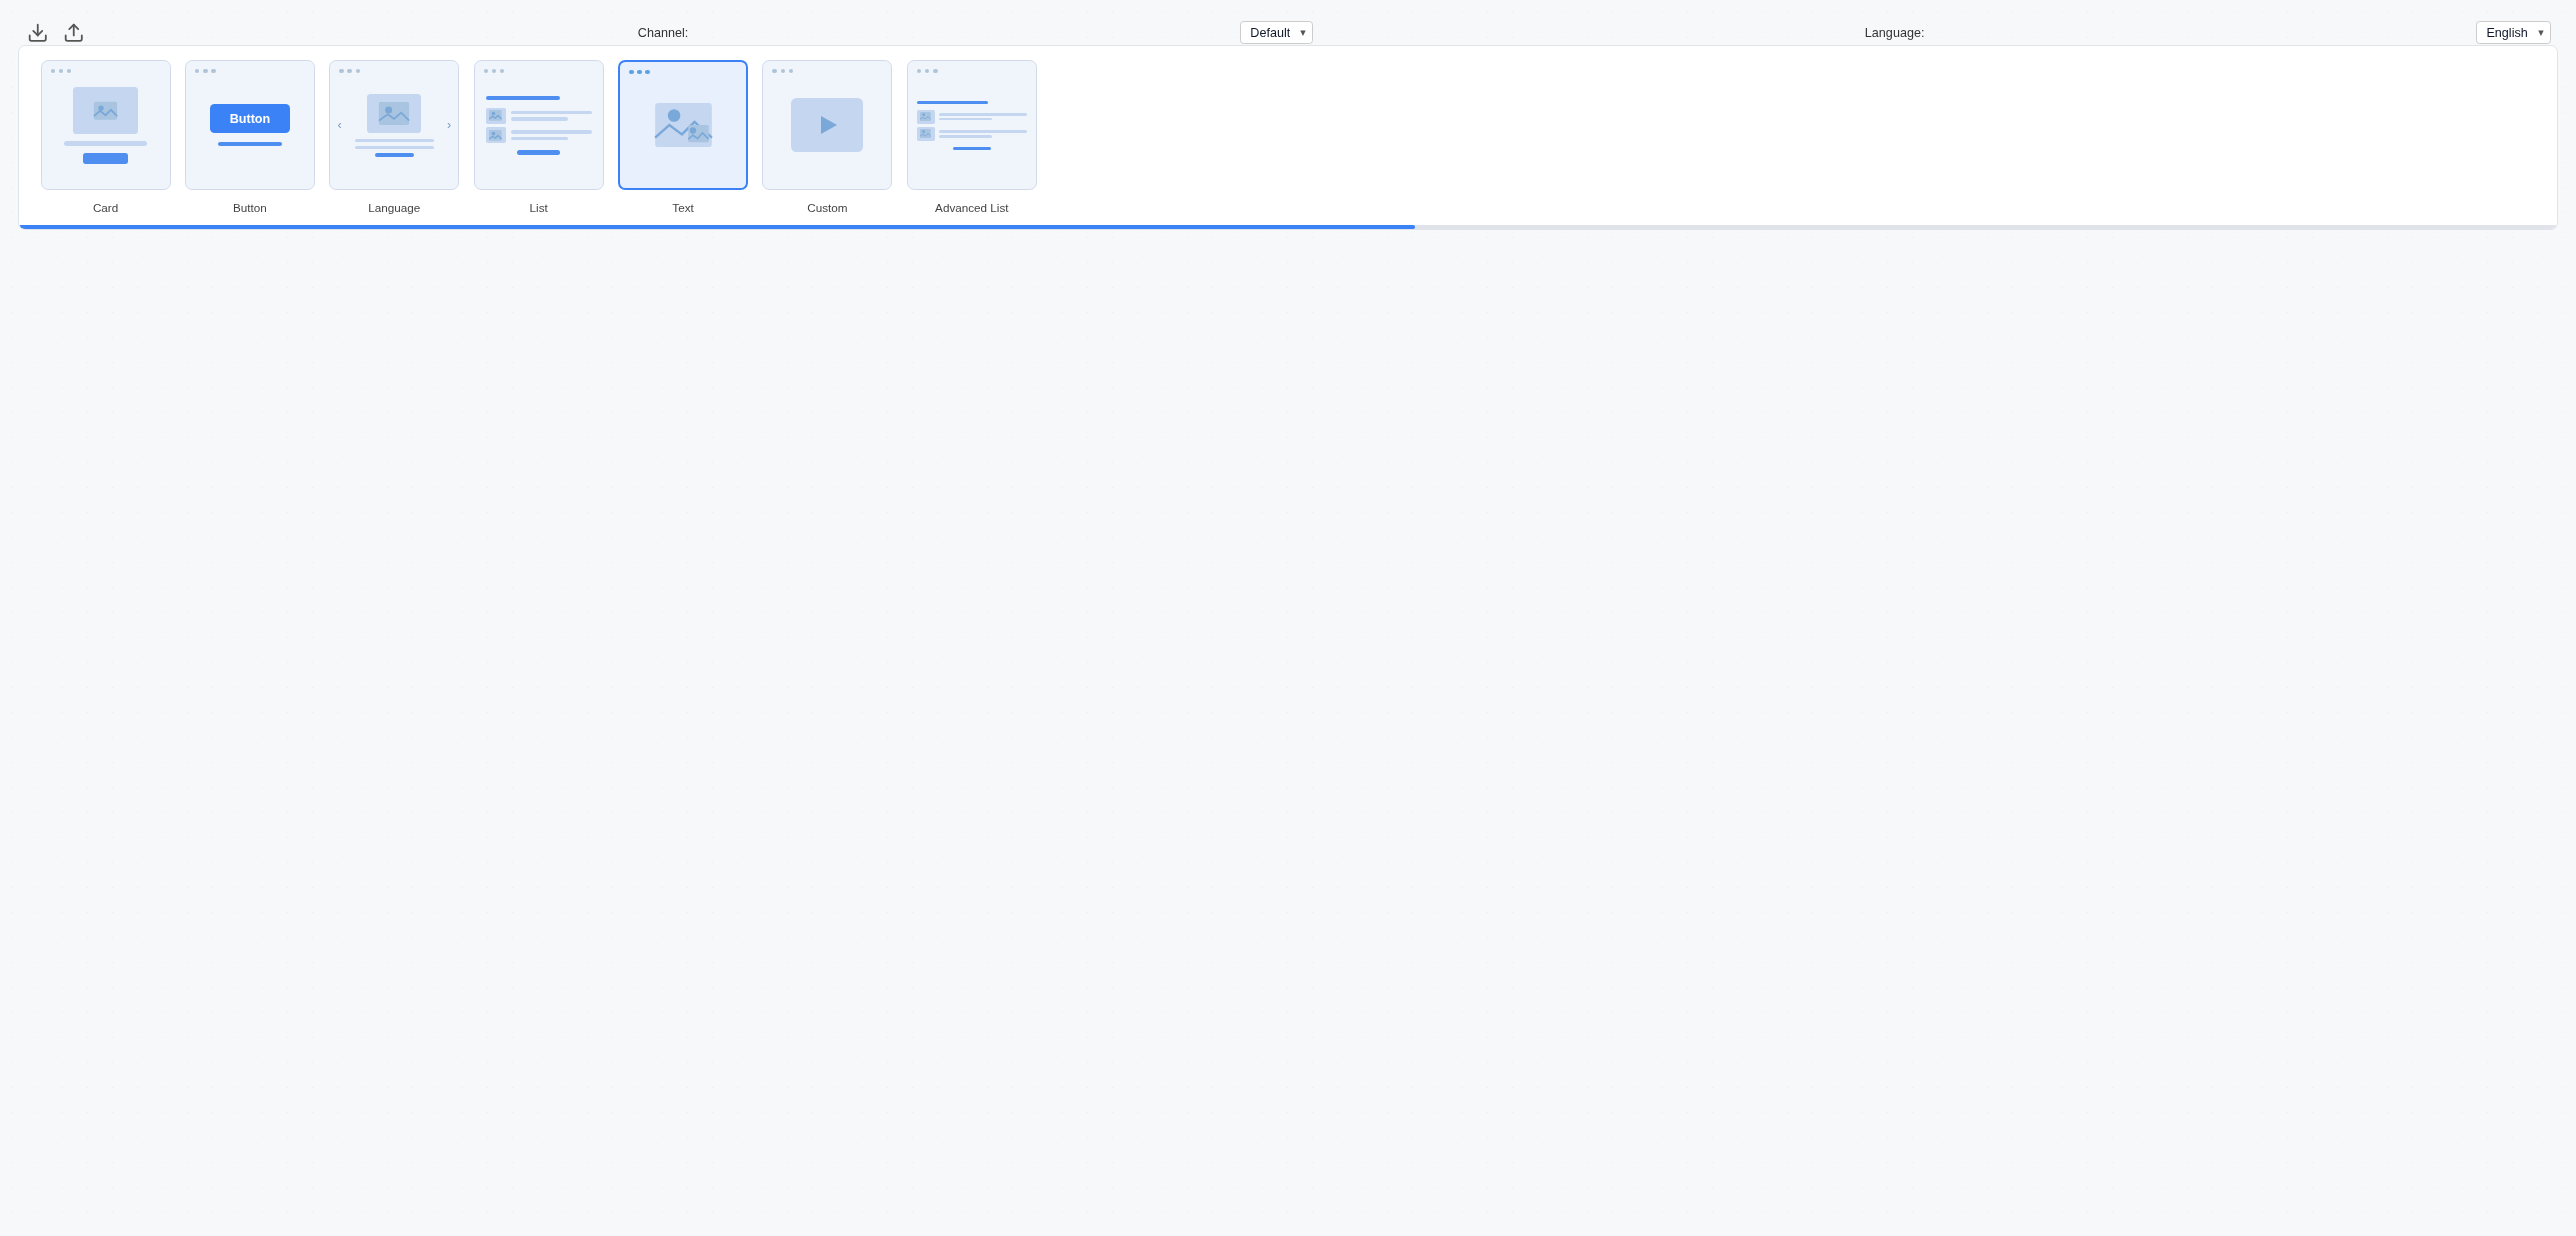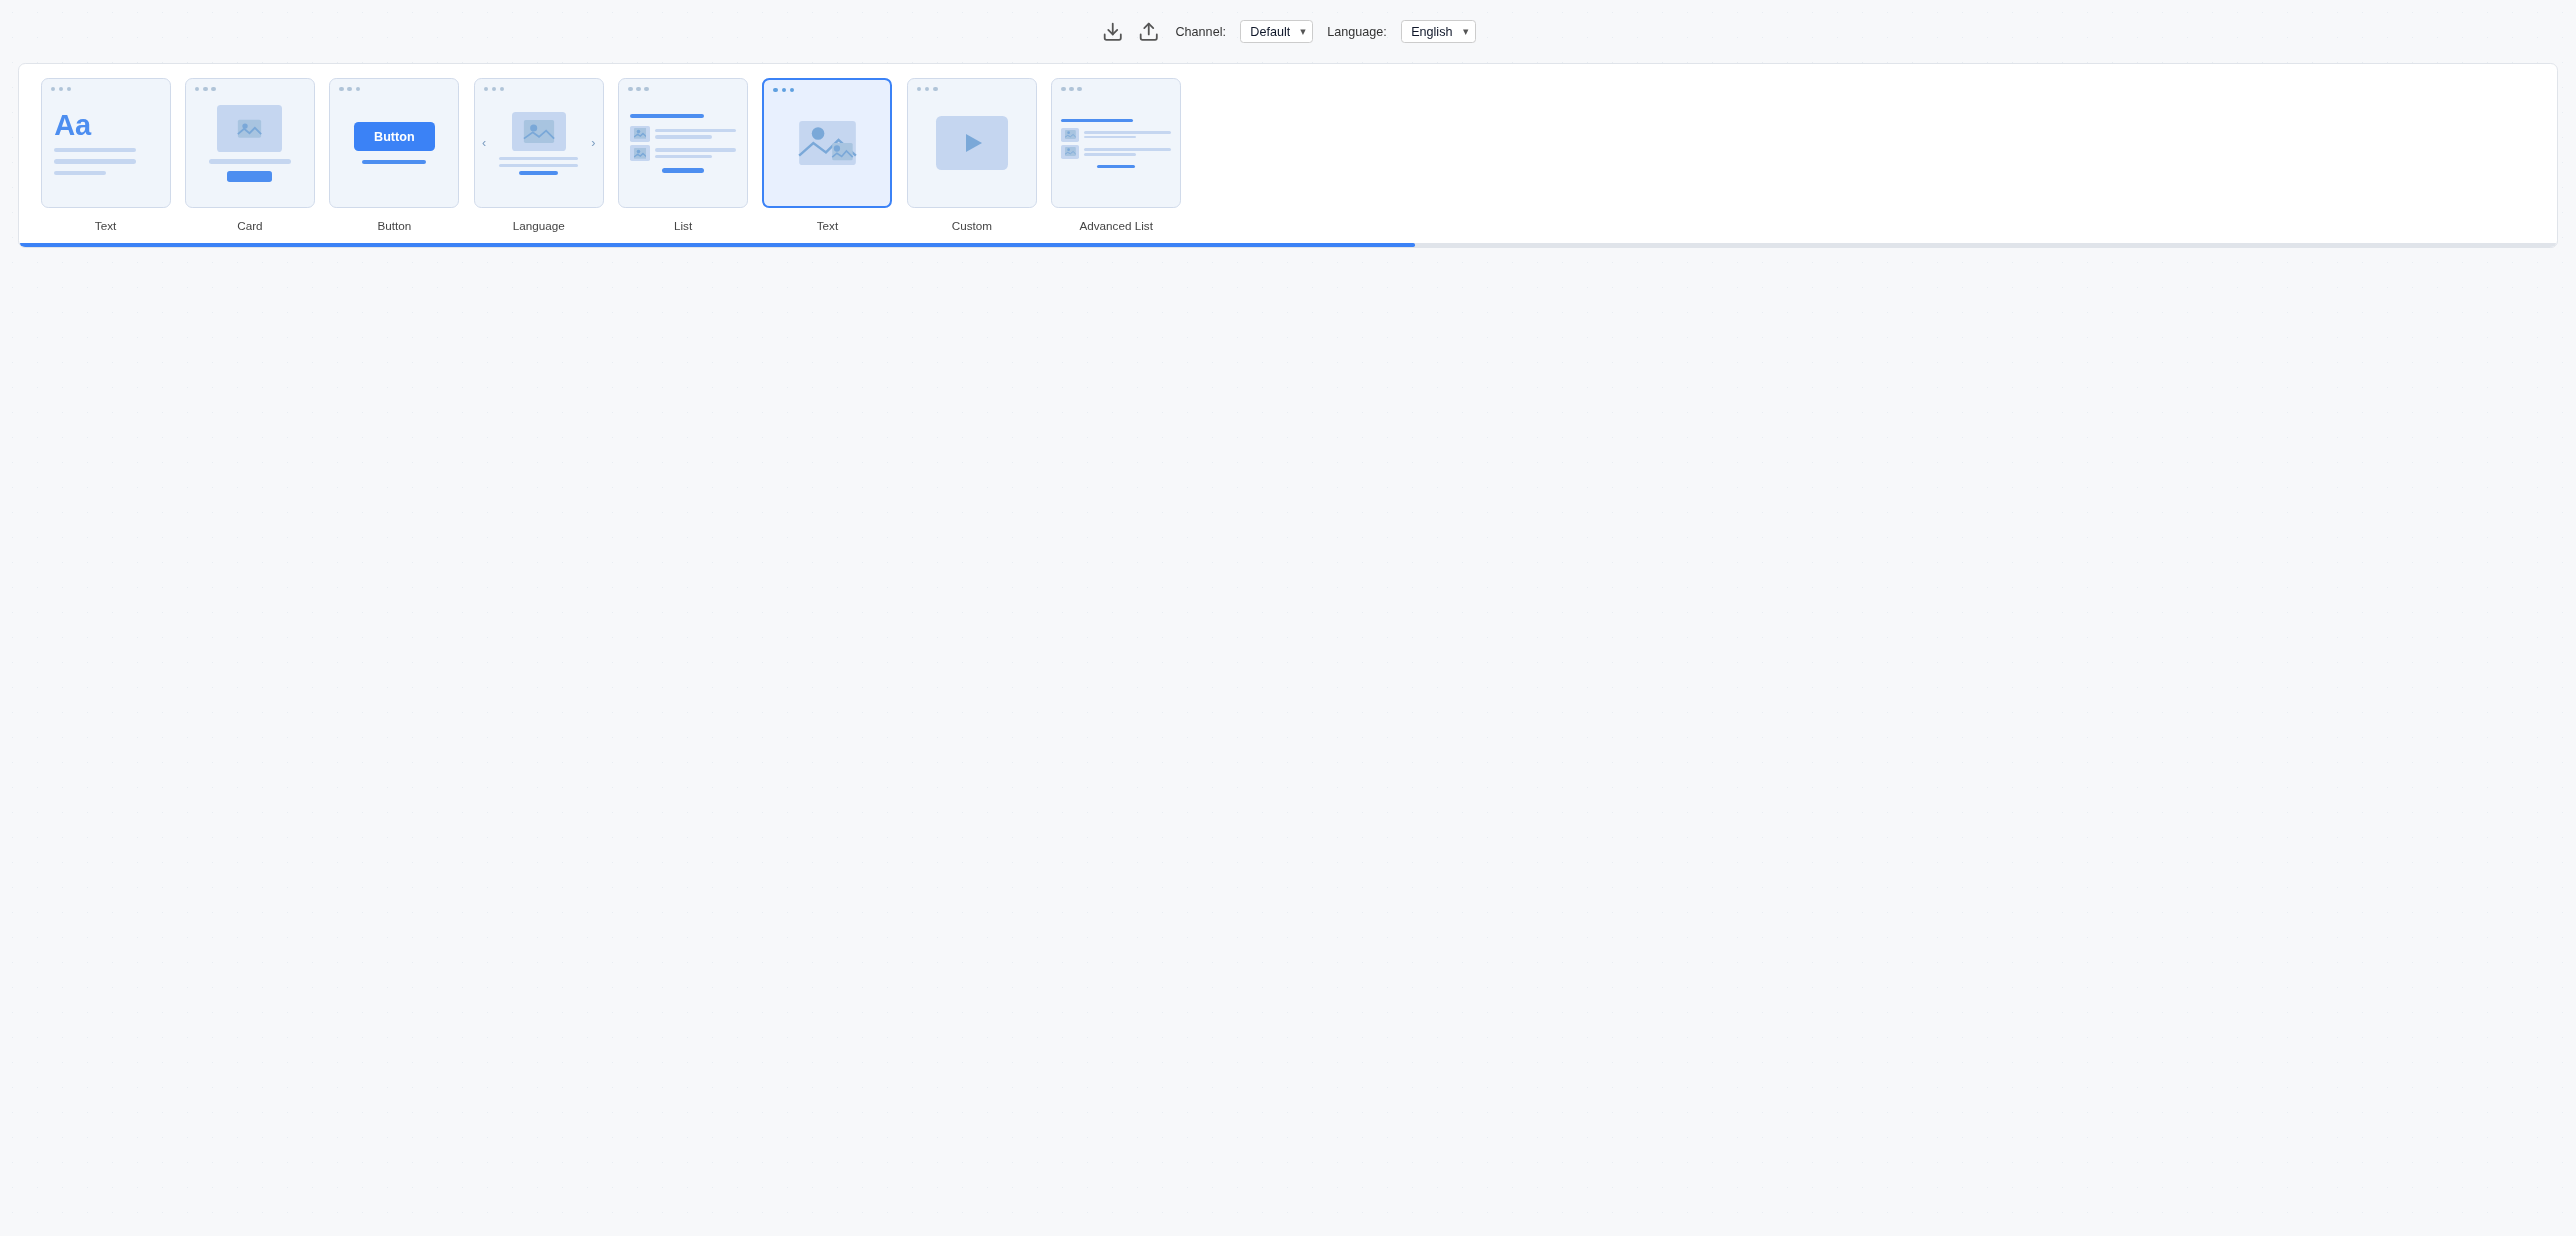--- a/index.html
+++ b/index.html
@@ -8,24 +8,25 @@
       background-color: #f7f8fa;
       font-family: -apple-system, BlinkMacSystemFont, 'Segoe UI', sans-serif;
       min-height: 100vh;
       background-image: radial-gradient(circle, #e8edf2 0.9px, transparent 0.9px);
       background-size: 25px 25px;
     }
 
     .toolbar {
       display: flex;
       align-items: center;
-      justify-content: center;
-      padding: 19px 25px;
+      justify-content: space-between;
+      padding: 0 25px;
       gap: 14.4px;
       background: transparent;
+      margin-top: 20px;
     }
 
     .toolbar-icons {
       display: flex;
       gap: 10.8px;
       align-items: center;
     }
 
     .toolbar-icon {
       width: 25px;
@@ -529,36 +530,20 @@
   <div class="select-wrapper">
     <select class="toolbar-select">
       <option>English</option>
     </select>
   </div>
 </div>
 
 <div class="widget-strip-container">
   <div class="widget-strip">
 
-    <div class="widget-item">
-      <div class="widget-card">
-        <div class="widget-card-dots">
-          <div class="dot"></div>
-            <div class="dot"></div>
-            <div class="dot"></div>
-        </div>
-        <div class="text-widget-inner">
-          <div class="text-aa">Aa</div>
-          <div class="text-line-long"></div>
-          <div class="text-line-long"></div>
-          <div class="text-line-short"></div>
-        </div>
-      </div>
-      <span class="widget-label">Text</span>
-    </div>
 
     <div class="widget-item">
       <div class="widget-card">
         <div class="widget-card-dots">
           <div class="dot"></div>
             <div class="dot"></div>
             <div class="dot"></div>
         </div>
         <div class="card-widget-inner">
           <div class="card-img-placeholder">

